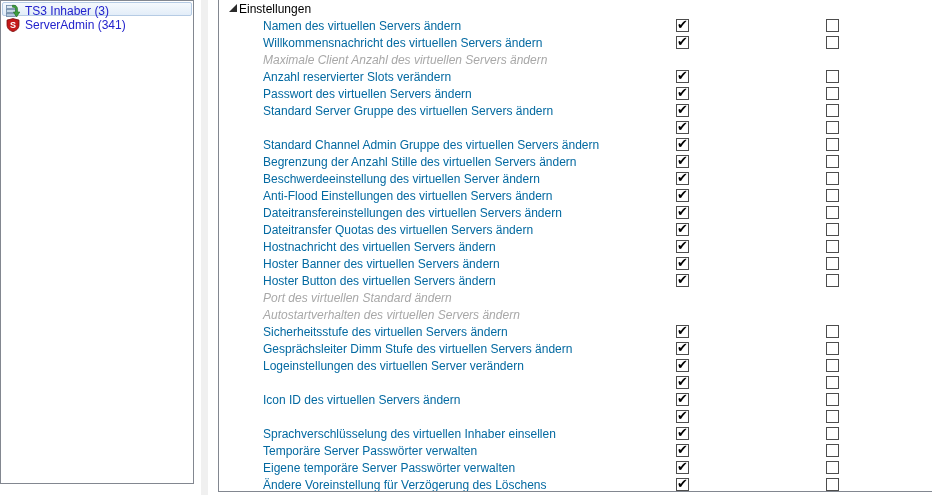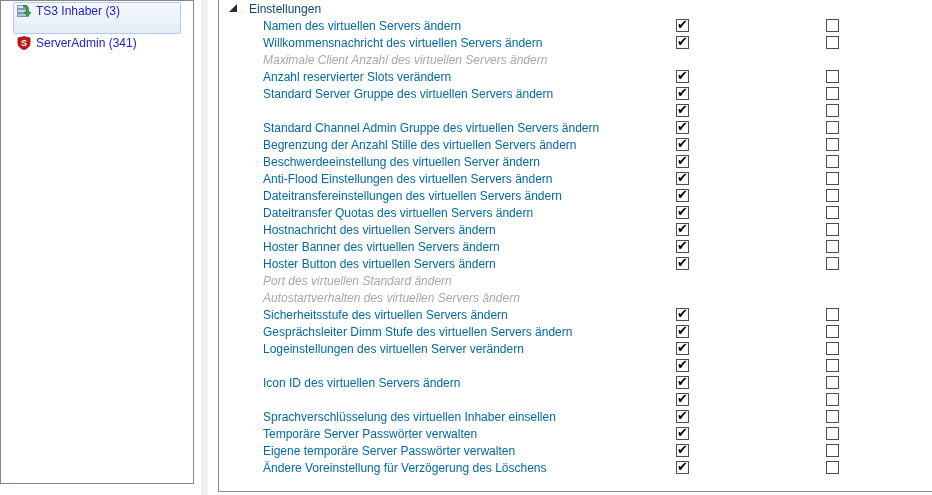--- a/index.html
+++ b/index.html
@@ -10,22 +10,22 @@
     font-size:12px;color:#1a1a1a;
     -webkit-font-smoothing:antialiased;
   }
   
   .left-panel{
     position:absolute;left:0;top:0;width:194px;height:484px;
     box-sizing:border-box;border:1px solid #828790;background:#fff;
     padding-top:1px;
   }
   .group-item{
-    position:relative;height:32px;box-sizing:border-box;
-    margin:0 12px;border:1px solid transparent;border-radius:2px;
+    position:relative;height:14px;box-sizing:border-box;
+    margin:0 1px;border:1px solid transparent;border-radius:2px;
   }
   .group-item.selected{
     background:linear-gradient(#f5f9fd,#e3edf8);
     border-color:#b5cbe4;
   }
   .gicon{position:absolute;left:3px;top:1px;width:14px;height:14px;}
   .gicon svg{display:block;}
   .glabel{
     position:absolute;left:22px;top:1px;white-space:nowrap;
     color:#2222cc;
@@ -40,21 +40,21 @@
     position:absolute;left:218px;top:0;width:714px;height:492px;
     box-sizing:border-box;background:#fff;
     border-left:1px solid #828790;border-bottom:1px solid #828790;
     overflow:hidden;
   }
   .tree-root-row{position:relative;height:17px;}
   .tree-arrow{
     position:absolute;left:10px;top:4px;width:0;height:0;
     border-left:8px solid transparent;border-bottom:8px solid #2b2b2b;
   }
-  .root-label{position:absolute;left:30px;top:2px;white-space:nowrap;color:#0c4a6e;}
+  .root-label{position:absolute;left:20px;top:2px;white-space:nowrap;color:#000000;}
   .perm-row{position:relative;height:17px;}
   .plabel{position:absolute;left:44px;top:2px;white-space:nowrap;color:#0369a1;}
   .perm-row.disabled .plabel{color:#a8a8a8;font-style:italic;}
   .cb{
     position:absolute;top:2px;width:13px;height:13px;box-sizing:border-box;
     background:#fff;border:1px solid #4d4d4d;
   }
   .cb.c1{left:457px;}
   .cb.c2{left:607px;}
   .cb.checked::after{
@@ -114,20 +114,25 @@
     <span class="plabel">Maximale Client Anzahl des virtuellen Servers ändern</span>
 
   </div>
 
   <div class="perm-row">
     <span class="plabel">Anzahl reservierter Slots verändern</span>
     <span class="cb c1 checked"></span>
     <span class="cb c2"></span>
   </div>
 
+  <div class="perm-row">
+    <span class="plabel">Passwort des virtuellen Servers ändern</span>
+    <span class="cb c1 checked"></span>
+    <span class="cb c2"></span>
+  </div>
 
   <div class="perm-row">
     <span class="plabel">Standard Server Gruppe des virtuellen Servers ändern</span>
     <span class="cb c1 checked"></span>
     <span class="cb c2"></span>
   </div>
 
   <div class="perm-row">
     <span class="cb c1 checked"></span>
     <span class="cb c2"></span>

